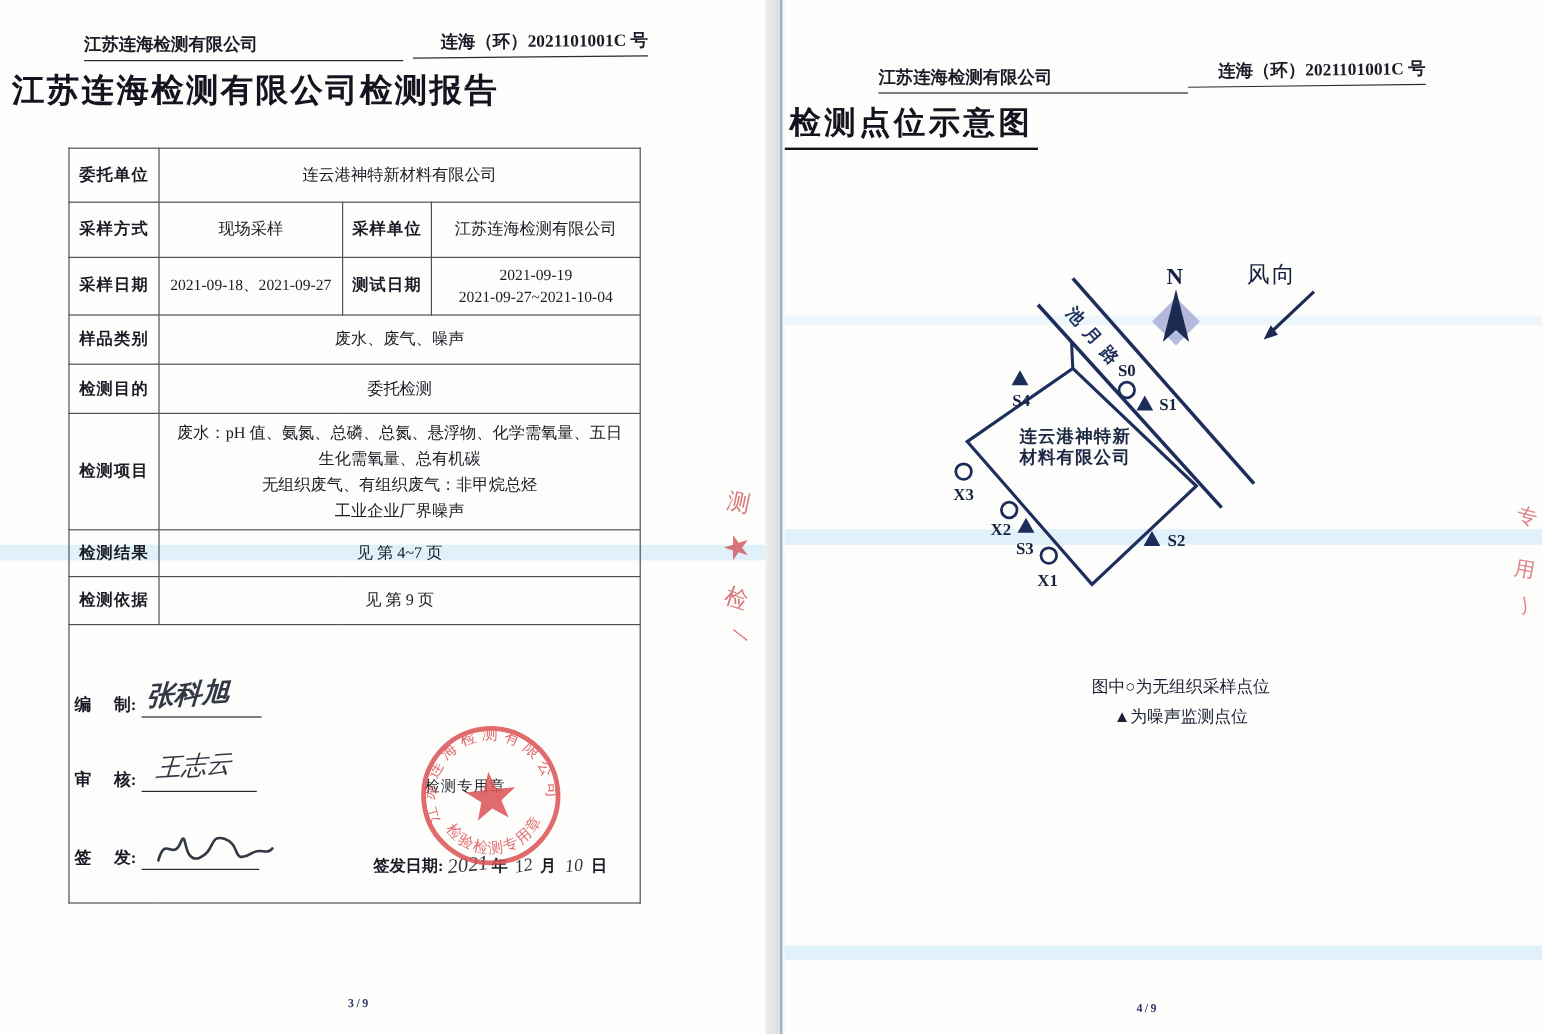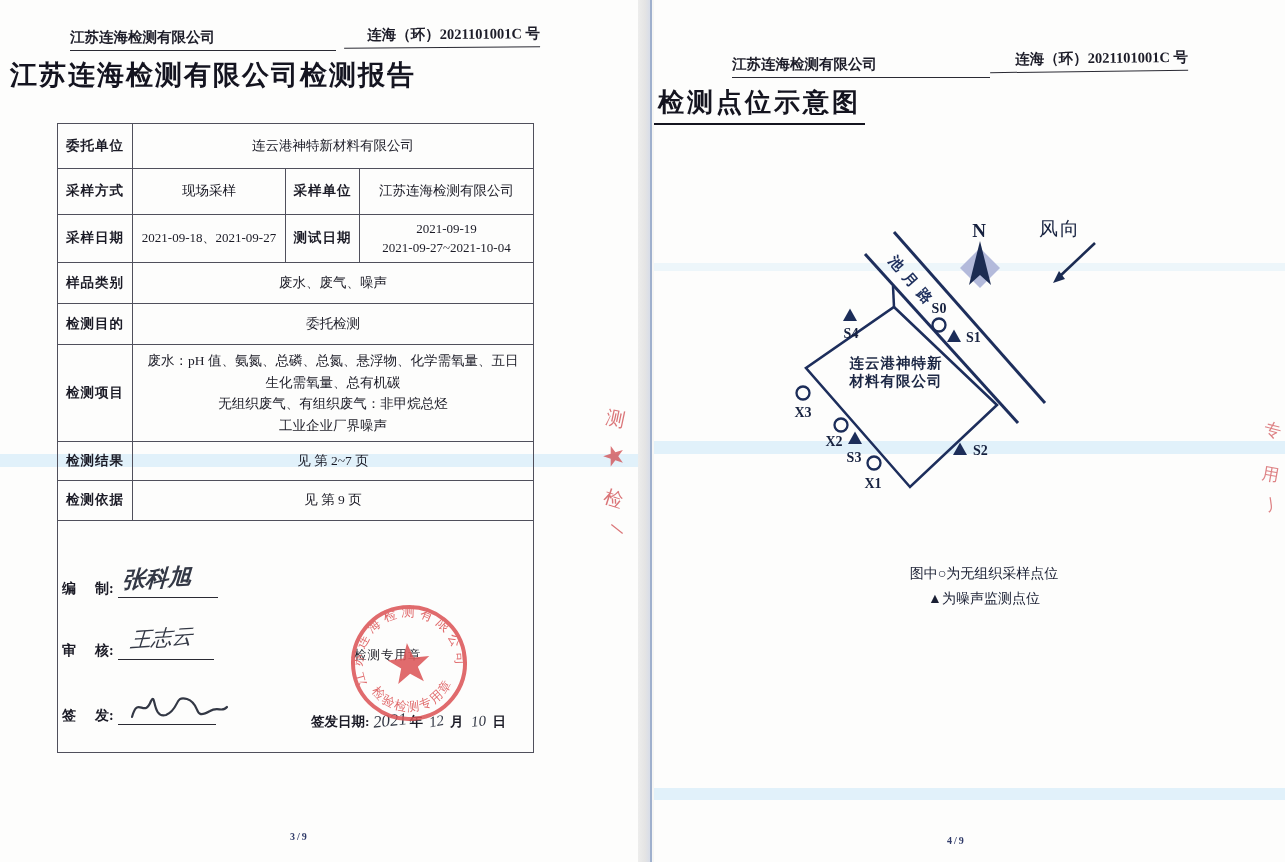--- a/index.html
+++ b/index.html
@@ -95,21 +95,21 @@
     <tr style="height:71px">
       <td class="lbl">检测项目</td>
       <td colspan="3" class="items-cell">
         <div>废水：pH 值、氨氮、总磷、总氮、悬浮物、化学需氧量、五日生化需氧量、总有机碳</div>
         <div>无组织废气、有组织废气：非甲烷总烃</div>
         <div>工业企业厂界噪声</div>
       </td>
     </tr>
     <tr style="height:39px">
       <td class="lbl">检测结果</td>
-      <td colspan="3">见 第 2~7 页</td>
+      <td colspan="3">见 第 4~7 页</td>
     </tr>
     <tr style="height:40px">
       <td class="lbl">检测依据</td>
       <td colspan="3">见 第 9 页</td>
     </tr>
     <tr>
       <td colspan="4" class="sig-cell">
         <span class="sig-lbl" style="left:4px;top:58px;">编</span>
         <span class="sig-lbl" style="left:37px;top:58px;">制:</span>
         <span class="sig-line" style="left:60px;top:60px;width:100px;height:17px;"></span>

